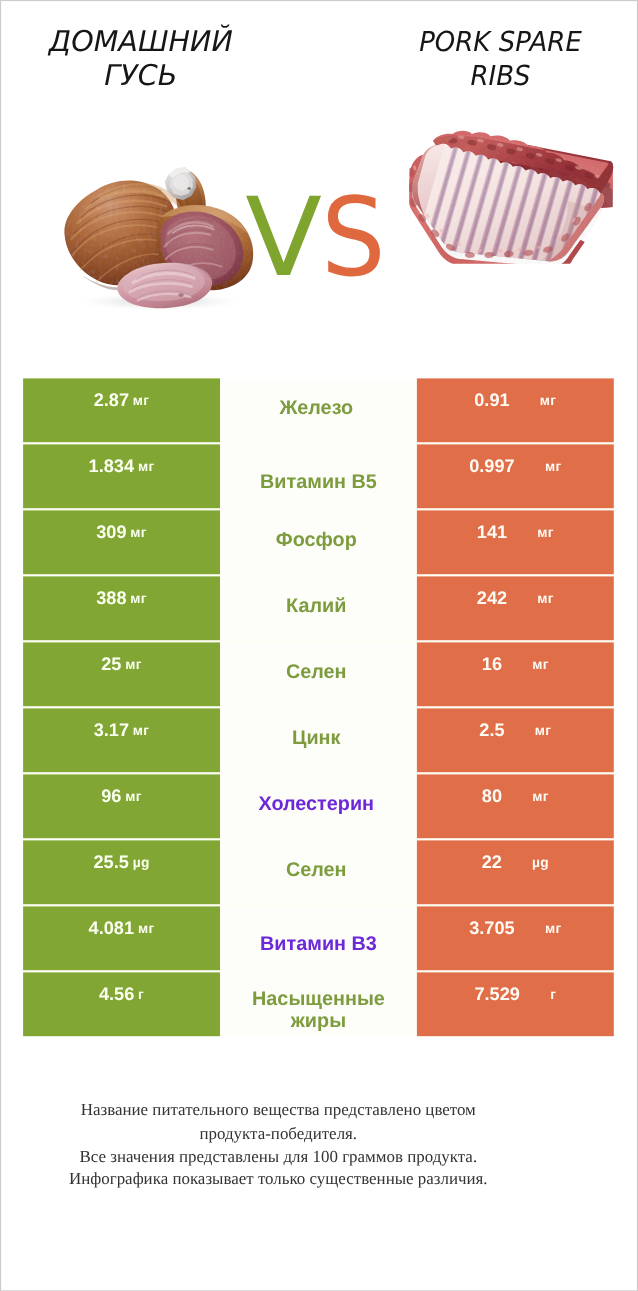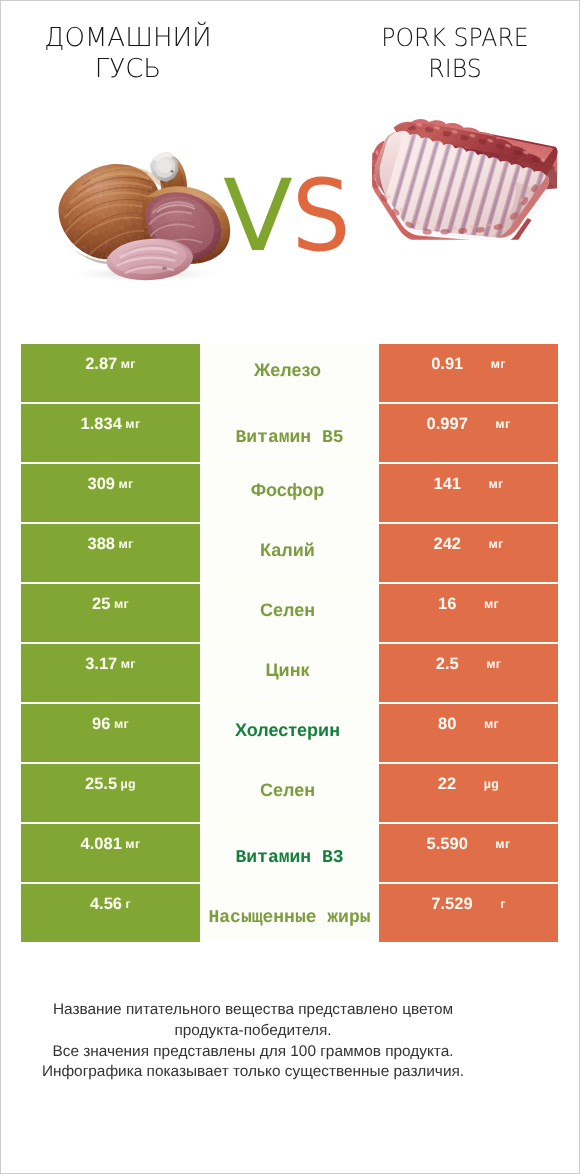--- a/index.html
+++ b/index.html
@@ -8,21 +8,21 @@
     width:580px;height:1174px;
     background:#ffffff;
     font-family:"Liberation Sans", sans-serif;
     -webkit-font-smoothing:antialiased;
     text-rendering:geometricPrecision;
     overflow:hidden;
   }
   .page{position:relative;width:580px;height:1174px;box-sizing:border-box;border:1px solid #cccccc;background:#fff;overflow:hidden;}
 
   
-  .titles{position:absolute;left:0;top:0;width:580px;height:100px;}
+  .titles{position:absolute;left:0;top:0;width:580px;height:100px;font-style:italic;}
   .title{
     position:absolute;top:22px;width:190px;
     font-family:"DejaVu Sans", sans-serif;
     font-weight:300;
     font-size:26px;
     line-height:31.2px;
     letter-spacing:0px;
     text-align:center;
     color:#161616;
     text-transform:uppercase;
@@ -54,29 +54,29 @@
     padding-bottom:17px;
     font-family:"Liberation Sans", sans-serif;
     font-weight:bold;font-size:16.5px;
     line-height:19px;
     text-align:center;
   }
   .cell-left{background:#82a634;color:#fbfff0;}
   .cell-right{background:#e06f49;color:#fffaf4;gap:24px;}
   .cell-left .unit,.cell-right .unit{font-size:12.5px;margin-left:3.5px;letter-spacing:0.3px;}
   .cell-mid{background:#fdfdfa;font-size:18px;line-height:19.5px;padding:0 6px 5px 2px;}
-  .cell-mid.two-line{padding:9px 6px 0 6px;line-height:20px;font-family:Liberation Mono, monospace;}
+  .cell-mid.two-line{padding:9px 6px 0 6px;line-height:20px;}
   .cell-mid.win-left{color:#7c9c3e;}
-  .cell-mid.win-right{color:#15803d;}
+  .cell-mid.win-right{color:#6d28d9;}
 
   
   .footer{
     position:absolute;left:0;top:999px;width:504px;
     text-align:center;
-    font-family:Liberation Sans, sans-serif;
+    font-family:Liberation Serif, serif;
     font-weight:300;
     font-size:15.4px;
     line-height:20.8px;
     color:#333333;
   }
 </style>
 </head>
 <body>
 
 <div class="page">
@@ -550,21 +550,21 @@
           <span class="unit">µg</span>
         </div>
       </div>
       <div class="row">
         <div class="cell cell-left">
           <span class="num">4.081</span>
           <span class="unit">мг</span>
         </div>
         <div class="cell cell-mid win-right two-line">Витамин B3</div>
         <div class="cell cell-right">
-          <span class="num">5.590</span>
+          <span class="num">3.705</span>
           <span class="unit">мг</span>
         </div>
       </div>
       <div class="row">
         <div class="cell cell-left">
           <span class="num">4.56</span>
           <span class="unit">г</span>
         </div>
         <div class="cell cell-mid win-left two-line">Насыщенные жиры</div>
         <div class="cell cell-right">

